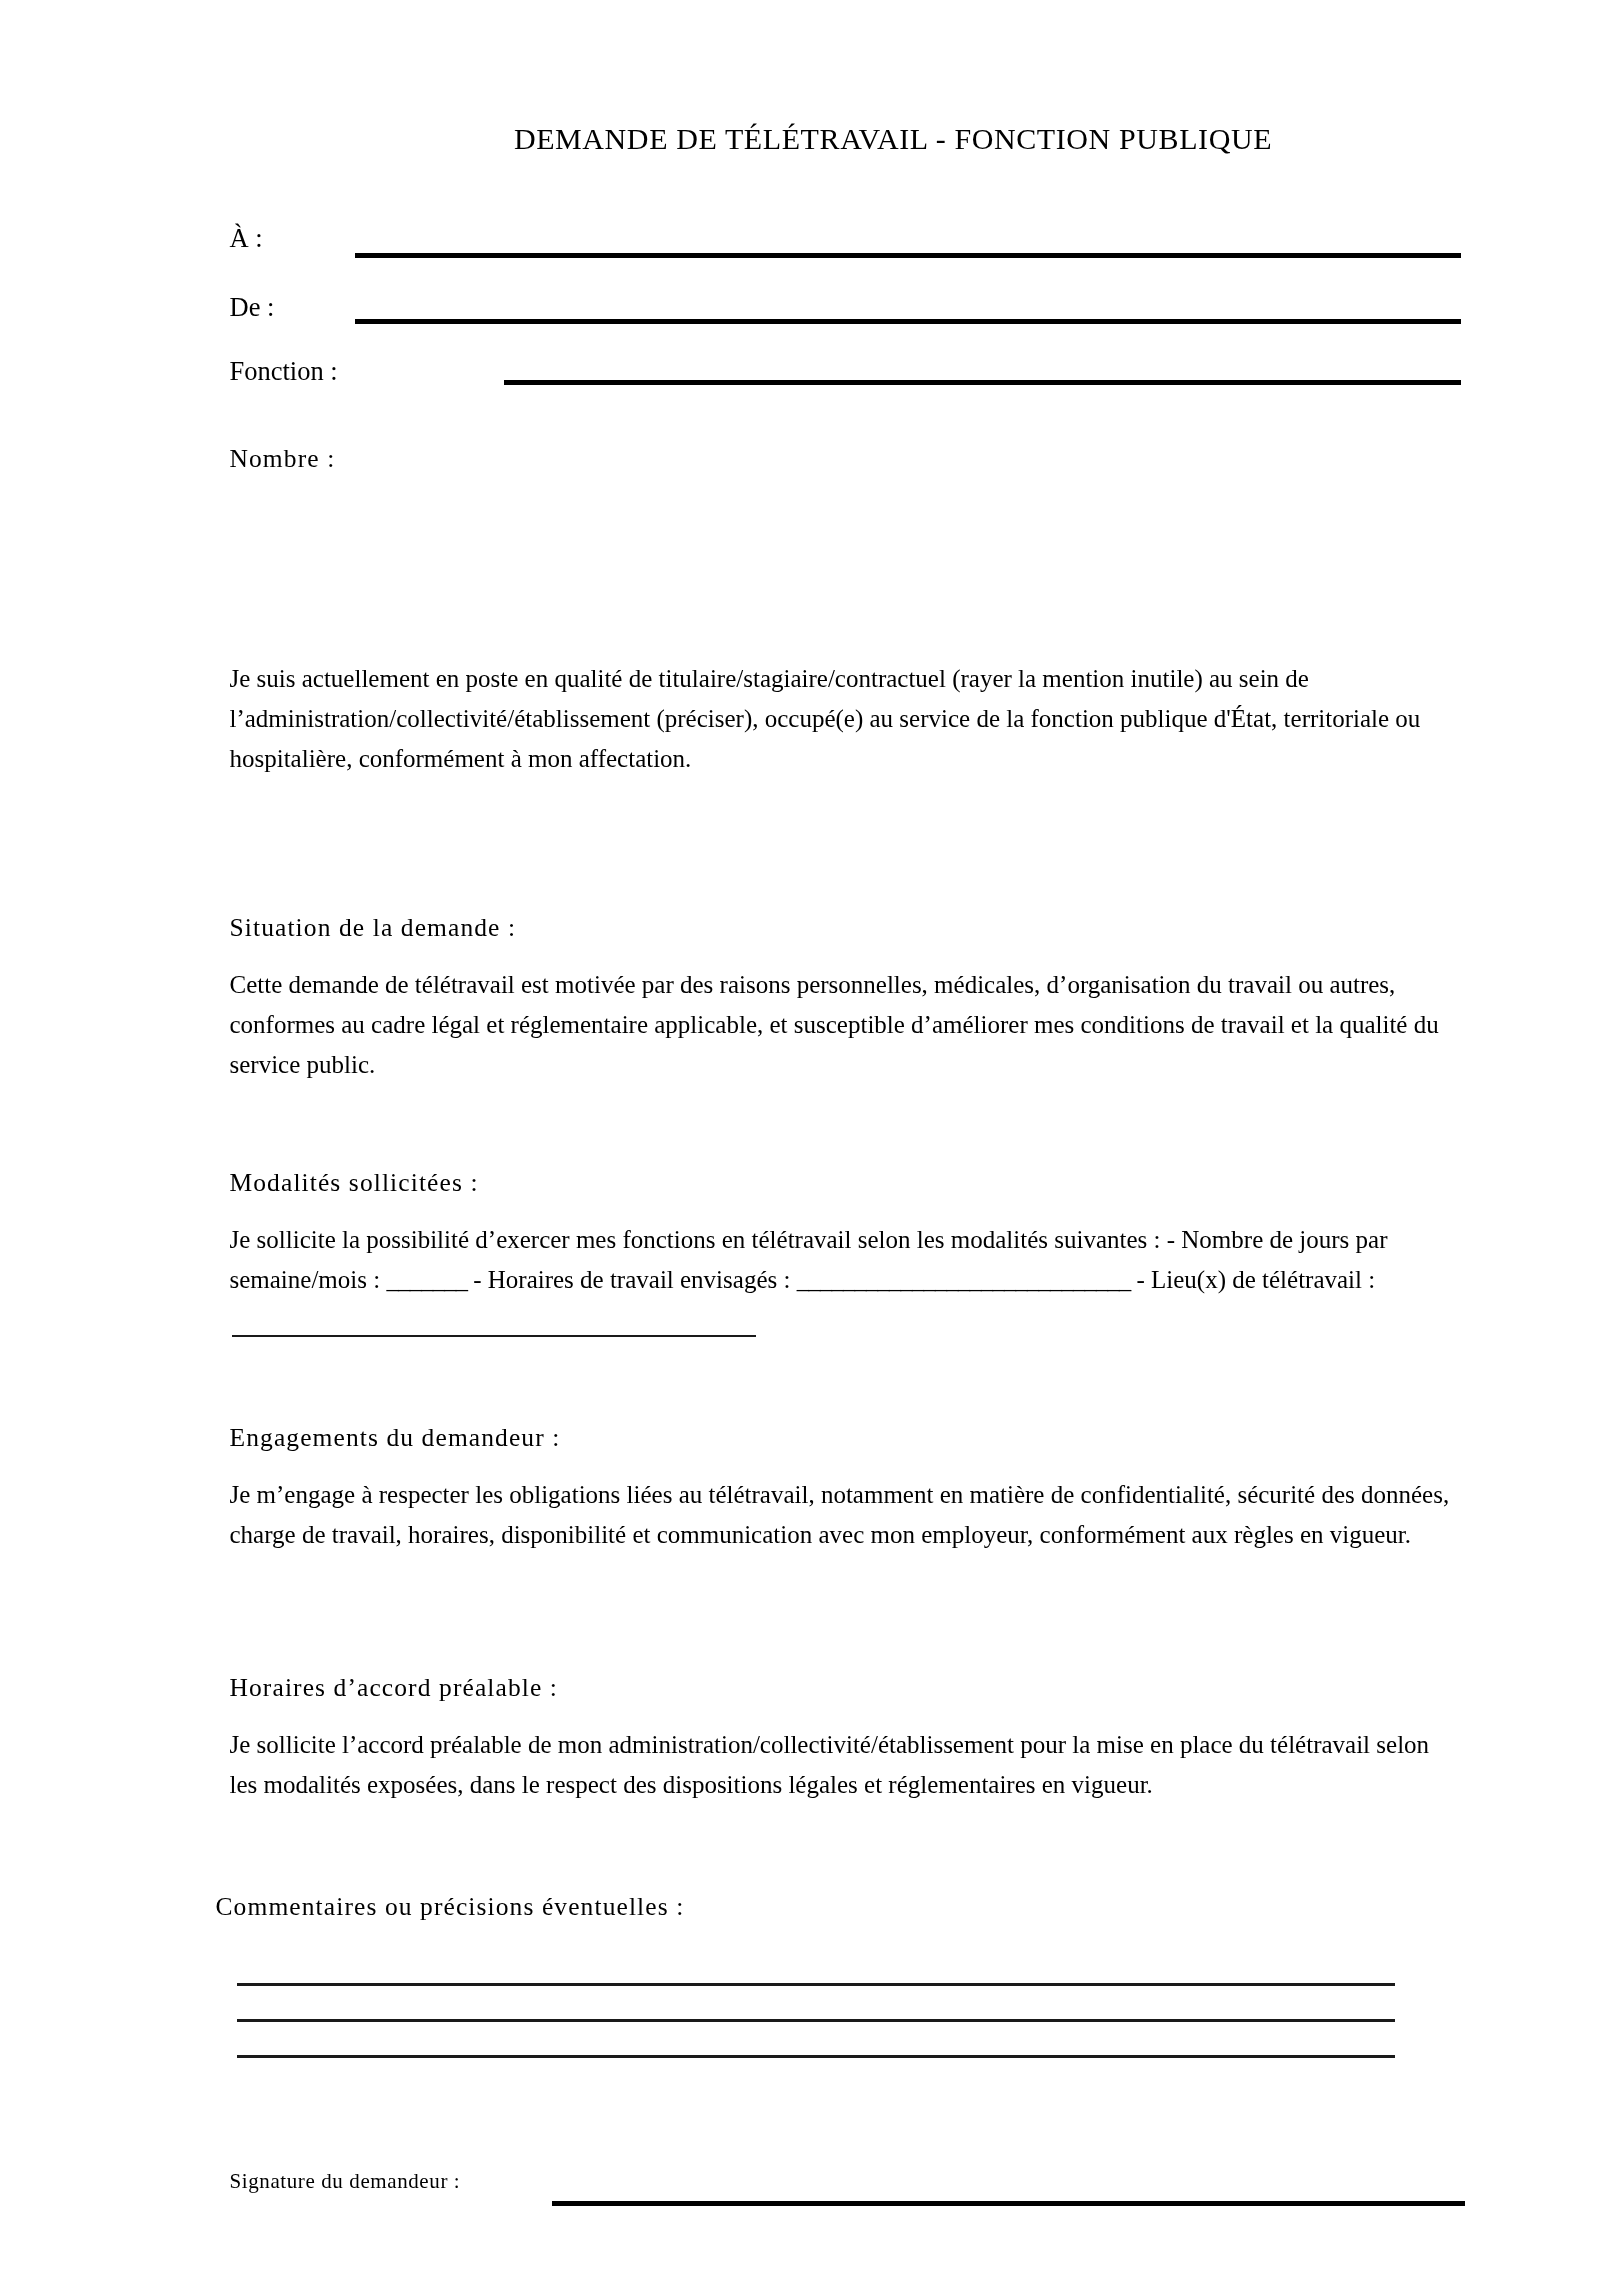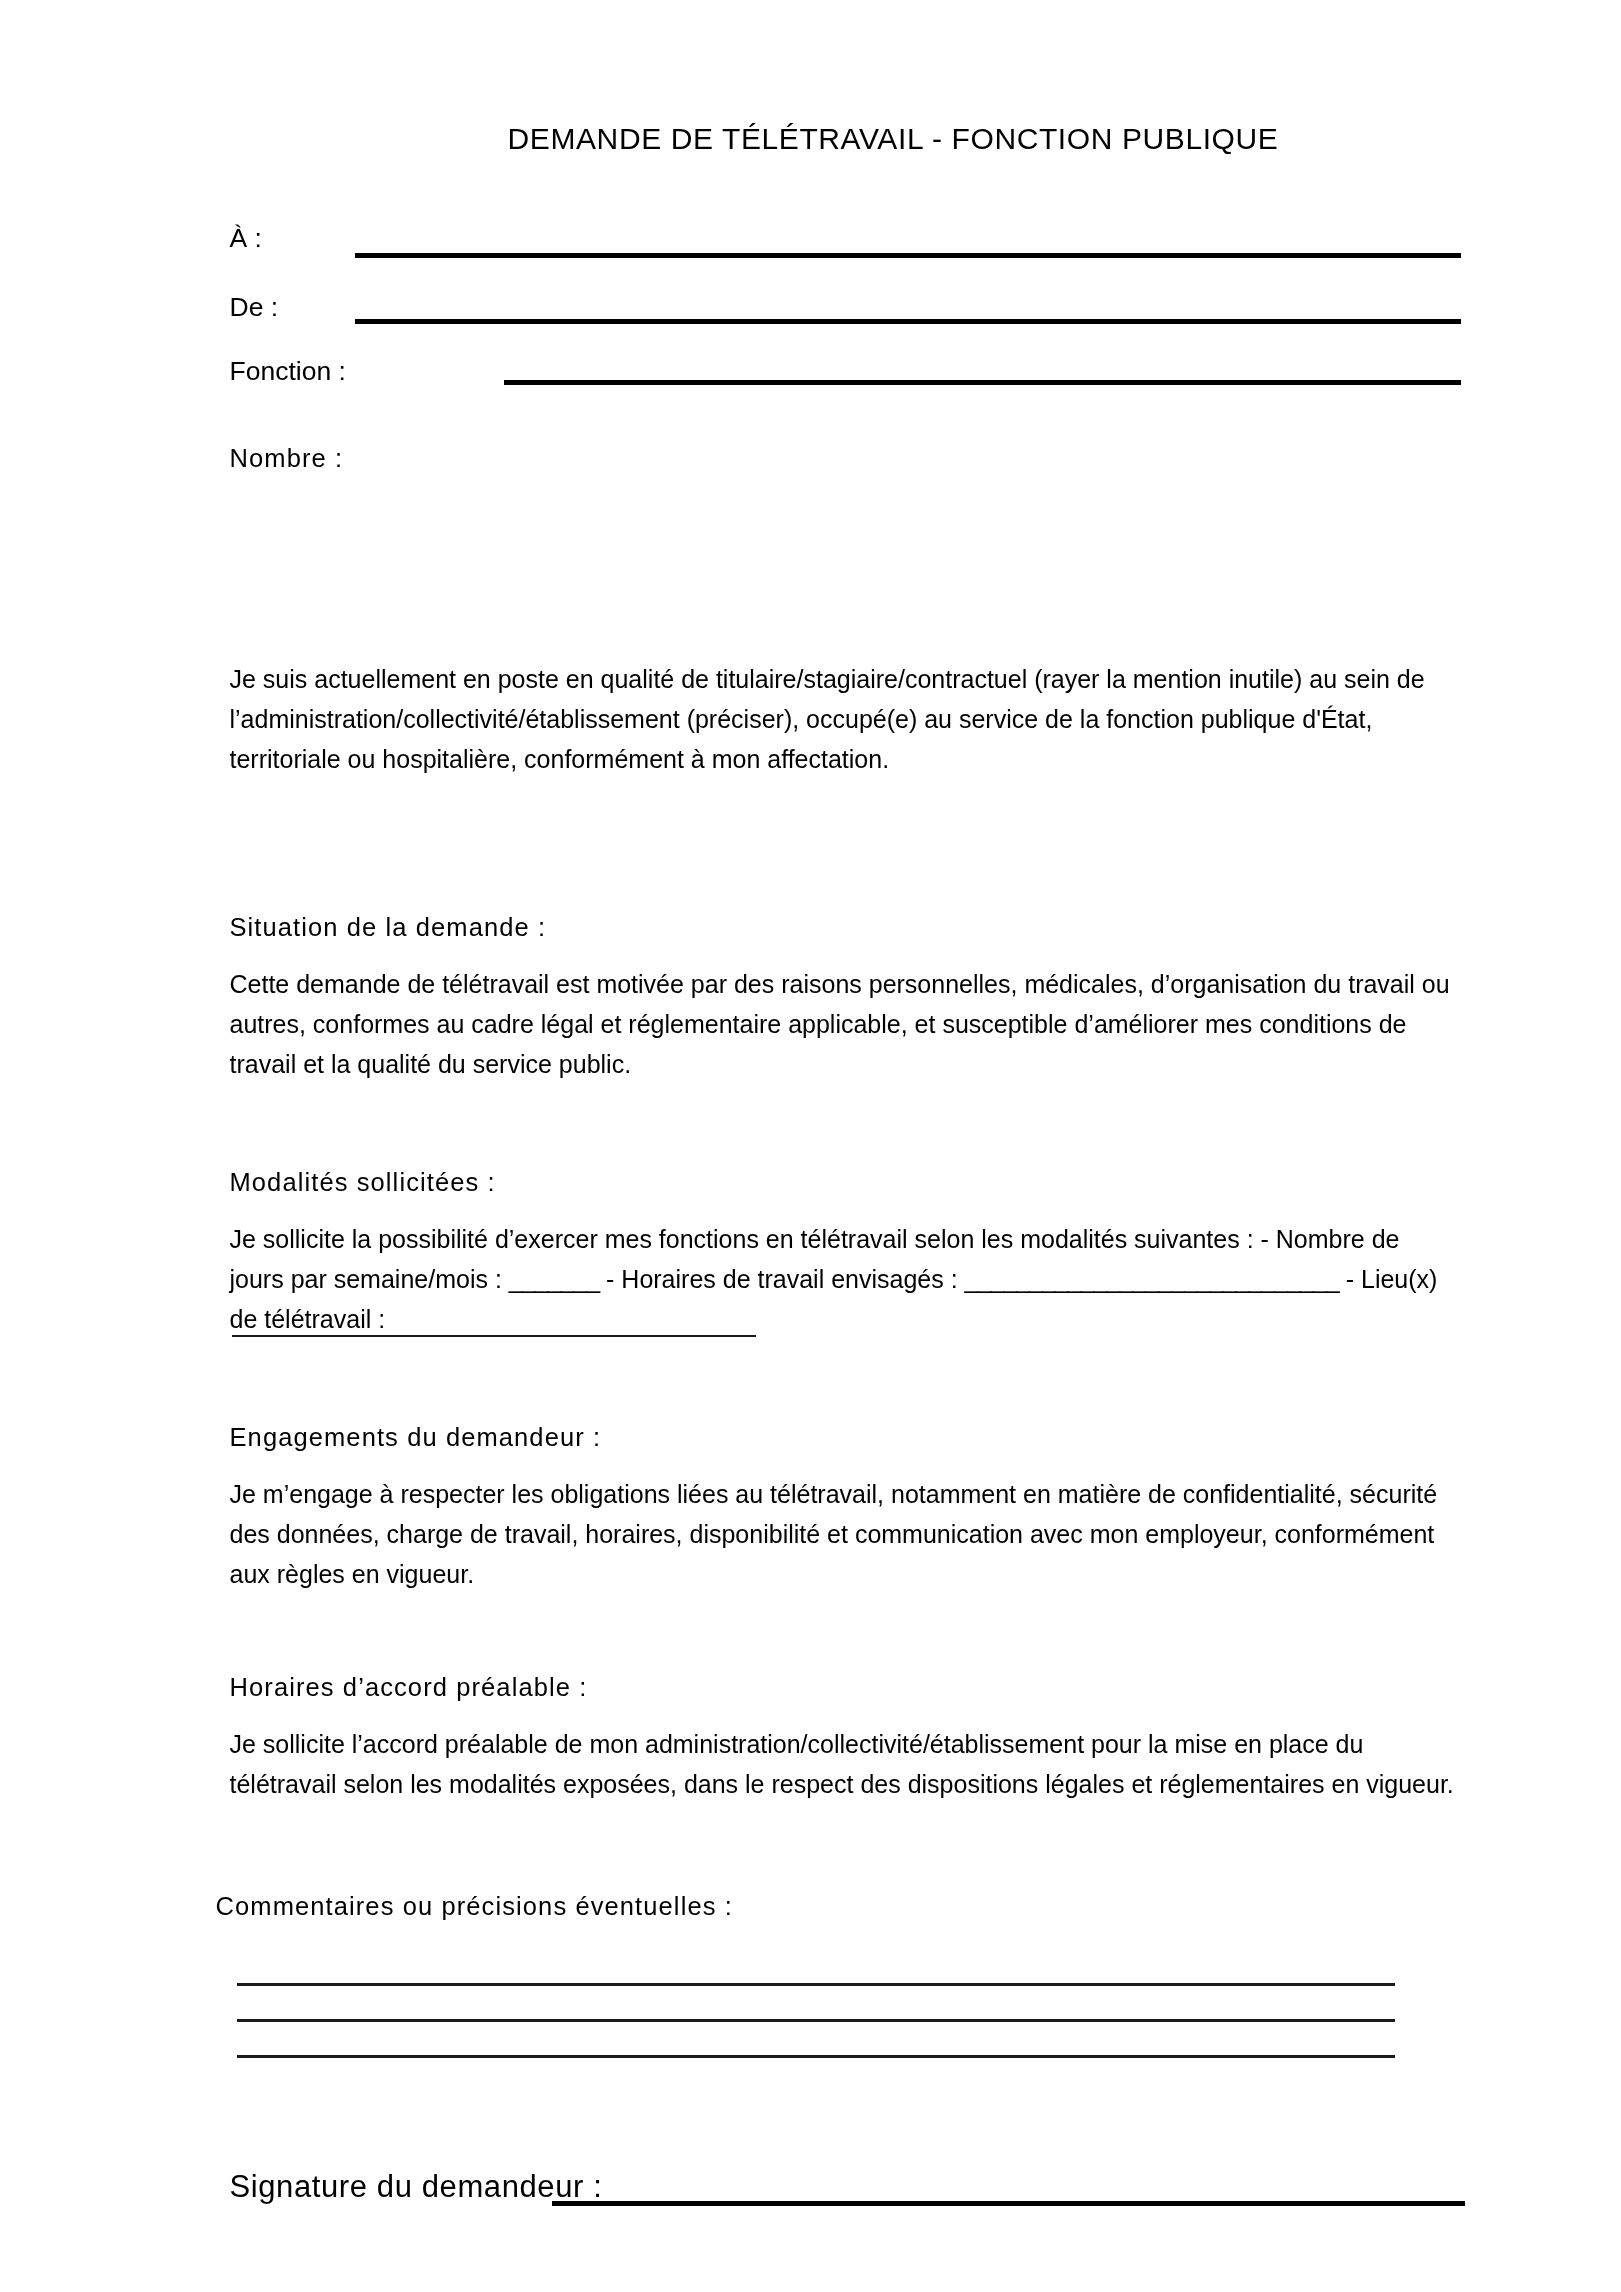--- a/index.html
+++ b/index.html
@@ -6,21 +6,21 @@
     margin: 0;
     padding: 0;
     background: #ffffff;
   }
   .page {
     position: relative;
     width: 1456px;
     height: 2293px;
     background: #ffffff;
     margin: 0 auto;
-    font-family: Liberation Sans, sans-serif;
+    font-family: Liberation Serif, serif;
     color: #000000;
     overflow: hidden;
   }
 
   
   .doc-title {
     position: absolute;
     top: 122px;
     left: 0;
     width: 1621px;
@@ -119,21 +119,21 @@
   
   #sig-row {
     position: absolute;
     left: 147px;
     top: 2169px;
   }
   #sig-label {
     position: absolute;
     left: 0;
     top: 0;
-    font-size: 31px;
+    font-size: 21px;
     letter-spacing: 0.6px;
     white-space: nowrap;
   }
   #sig-rule {
     position: absolute;
     left: 469px;
     top: 2201px;
     width: 913px;
     height: 4.9px;
     background: #000000;

